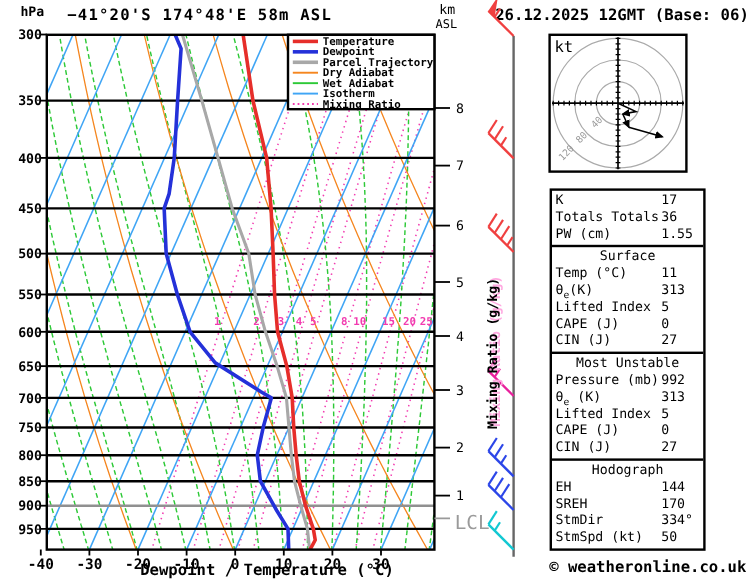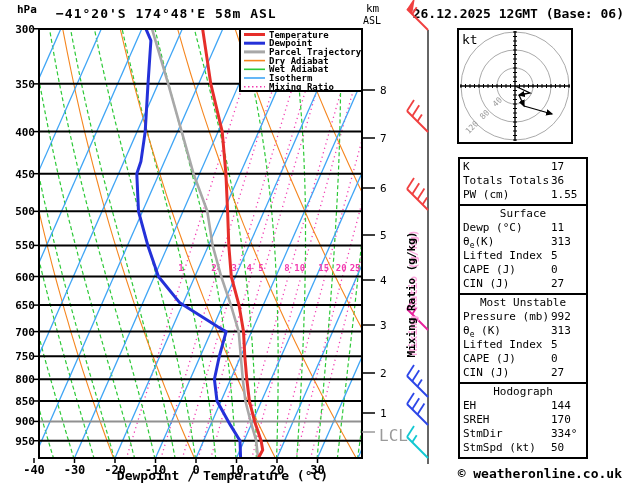--- a/index.html
+++ b/index.html
@@ -337,21 +337,21 @@
           <span class="tval">36</span>
         </div>
         <div class="trow">
           <span class="tlbl">PW (cm)</span>
           <span class="tval">1.55</span>
         </div>
       </div>
       <div class="tsec">
         <div class="thead">Surface</div>
         <div class="trow">
-          <span class="tlbl">Dewp (°C)</span>
+          <span class="tlbl">Temp (°C)</span>
           <span class="tval">11</span>
         </div>
         <div class="trow">
           <span class="tlbl">θ<sub>e</sub>(K)</span>
           <span class="tval">313</span>
         </div>
         <div class="trow">
           <span class="tlbl">Lifted Index</span>
           <span class="tval">5</span>
         </div>

